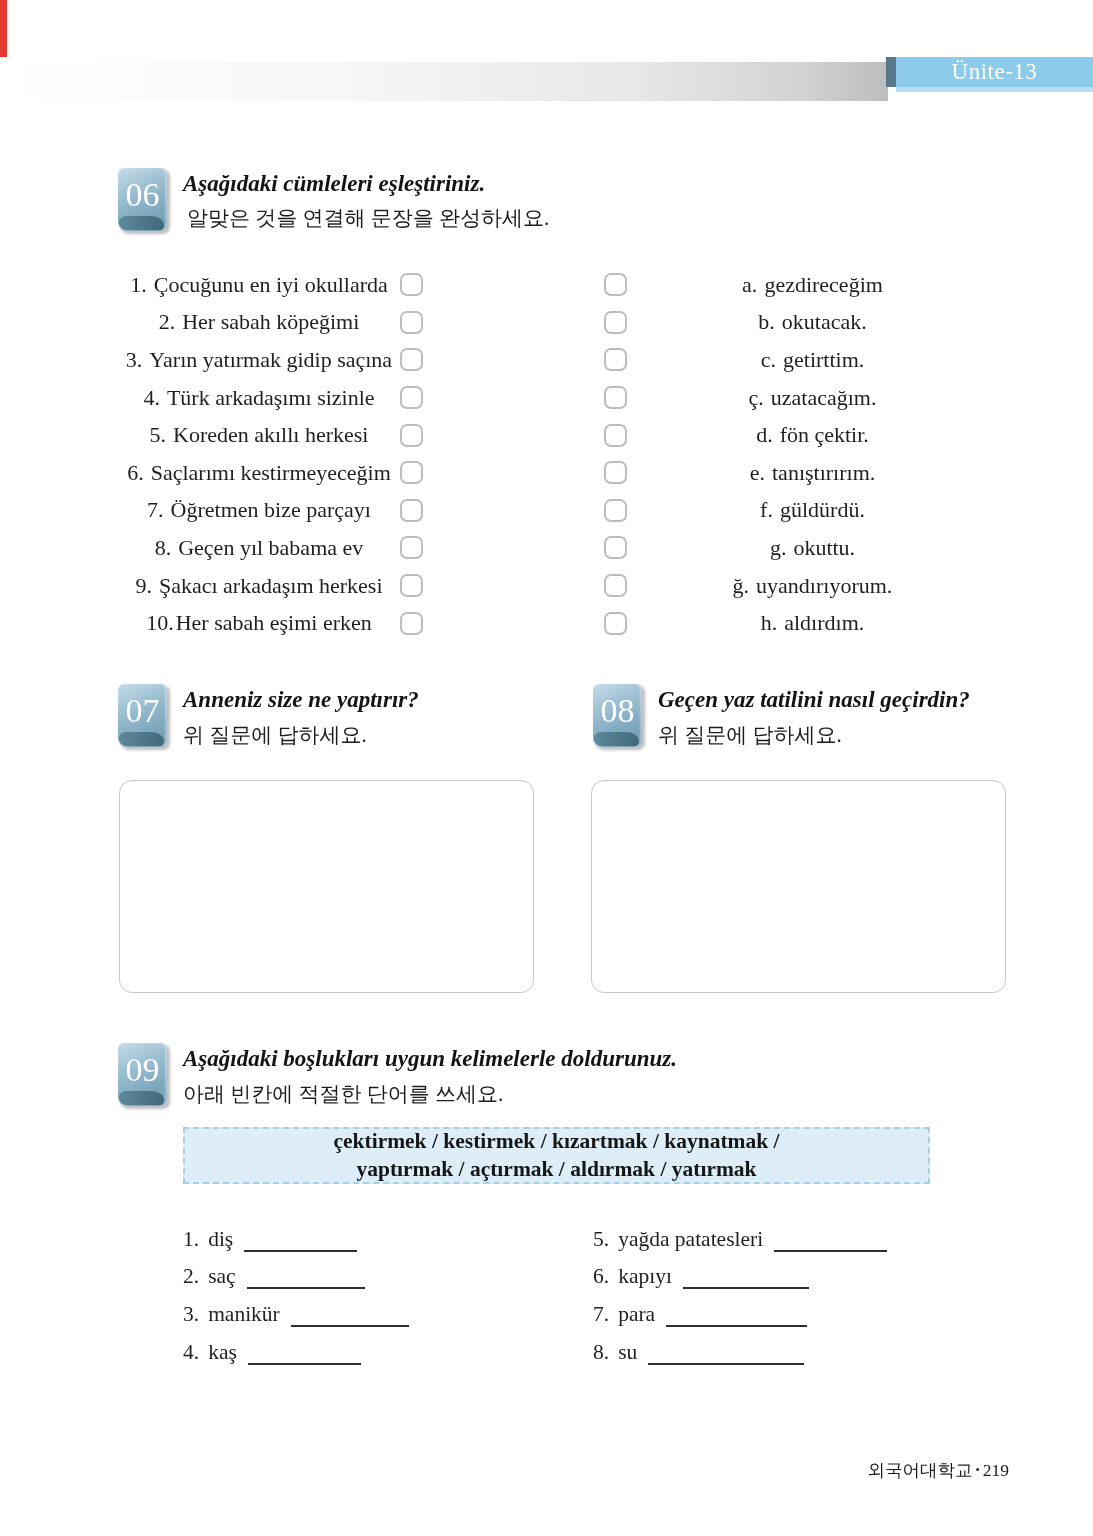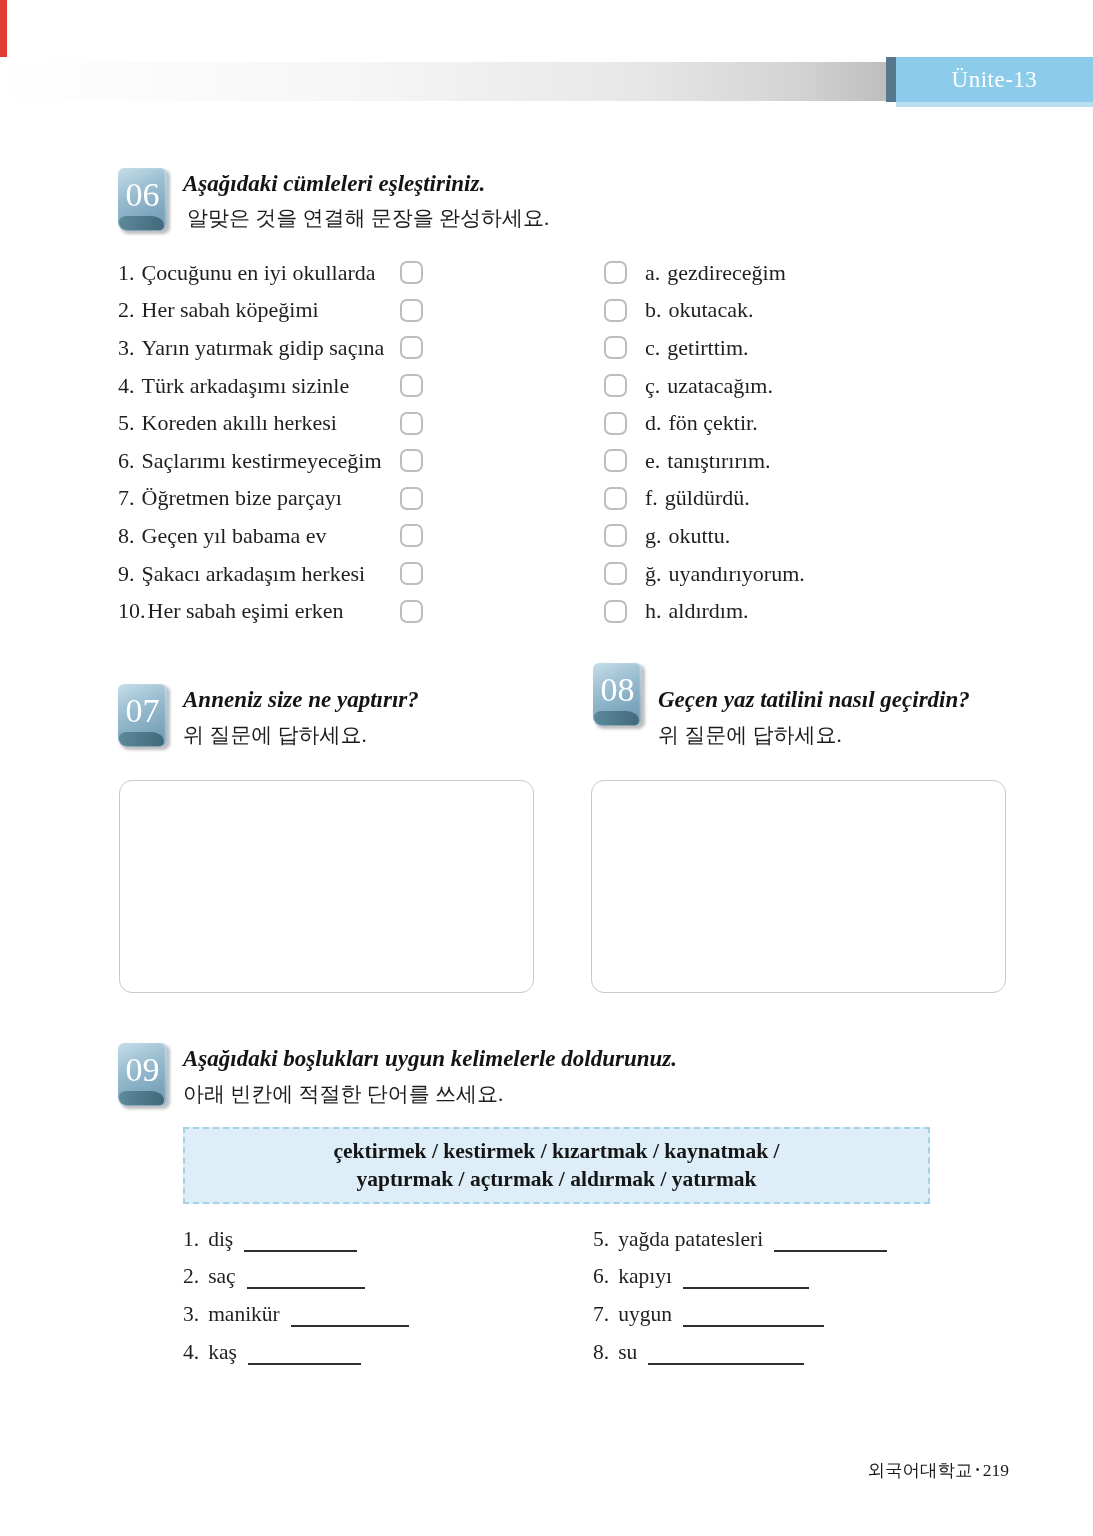--- a/index.html
+++ b/index.html
@@ -8,21 +8,21 @@
     font-family:"Liberation Serif", serif;color:#1f1f1f;overflow:hidden;
   }
   
   .red-strip{position:absolute;left:0;top:0;width:7px;height:57px;background:#e23c32;}
   
   .header-bar{
     position:absolute;left:0;top:62px;width:888px;height:39px;
     background:linear-gradient(to right,#ffffff 0%,#f6f6f6 40%,#e7e7e7 72%,#d3d3d3 90%,#bdbdbd 100%);
   }
   
-  .unit-tab{position:absolute;left:886px;top:57px;width:207px;height:45px;display:flex;justify-content:space-between;}
+  .unit-tab{position:absolute;left:886px;top:57px;width:207px;height:30px;display:flex;justify-content:space-between;}
   .unit-tab-edge{width:10px;background:#56778c;}
   .unit-tab-main{
     flex:1;background:#8ccbea;color:#ffffff;display:flex;align-items:center;justify-content:center;
     font-size:23px;letter-spacing:.5px;
   }
   .unit-tab-lip{position:absolute;left:10px;right:0;bottom:-5px;height:5px;background:#b7def1;}
   
   .badge{
     position:absolute;width:49px;height:63px;border-radius:6px 6px 7px 9px;
     background:linear-gradient(155deg,#c6dde9 0%,#9dc0d2 35%,#7fa8bf 70%,#7097ae 100%);
@@ -30,33 +30,33 @@
     color:#ffffff;text-align:center;font-size:34px;line-height:54px;
   }
   .badge::after{
     content:"";position:absolute;left:1px;right:3px;bottom:1px;height:14px;
     background:linear-gradient(100deg,#5d8a9b,#41687a);
     border-radius:10px 18px 6px 12px / 9px 14px 6px 11px;
   }
   .ex-title{position:absolute;font-weight:bold;font-size:23px;white-space:nowrap;color:#141414;font-style:italic;}
   .ex-sub{position:absolute;font-size:21px;white-space:nowrap;color:#1c1c1c;}
   
-  .match{position:absolute;left:118px;top:254px;width:862px;}
+  .match{position:absolute;left:118px;top:266px;width:862px;text-align:center;}
   .mrow{display:grid;grid-template-columns:282px 24px 180px 24px auto;align-items:center;height:37.6px;font-size:22px;}
   .mleft,.mright{white-space:nowrap;}
   .mright{margin-left:17px;}
   .mnum{display:inline-block;margin-right:7px;}
   .mbox{width:23px;height:23px;border:2px solid #bdbdbd;border-radius:7px;background:#fff;box-sizing:border-box;}
   
   .ansbox{position:absolute;top:780px;width:413px;height:211px;border:1.5px solid #c9c9c9;border-radius:13px;background:#fff;}
   .ansbox.left{left:119px;}
   .ansbox.right{left:591px;}
   
   .wordbank{
-    position:absolute;left:183px;top:1127px;width:747px;height:77px;box-sizing:border-box;
+    position:absolute;left:183px;top:1127px;width:747px;height:57px;box-sizing:border-box;
     background:#ddeef8;border:2px dashed #a5d0e6;
     display:flex;flex-direction:column;justify-content:center;gap:3px;
     text-align:center;font-weight:bold;font-size:21.5px;color:#161616;
   }
   
   .fill{position:absolute;top:1221px;}
   .fill.left-col{left:183px;}
   .fill.right-col{left:593px;}
   .frow{display:flex;align-items:flex-end;height:37.7px;padding-bottom:7px;box-sizing:border-box;font-size:21.5px;white-space:nowrap;}
   .fnum{margin-right:9px;}
@@ -158,21 +158,21 @@
     <div></div>
     <div class="mbox"></div>
     <div class="mright"><span class="mnum">h.</span><span>aldırdım.</span></div>
   </div>
 </div>
 
 <div class="badge" style="left:118px;top:684px;">07</div>
 <div class="ex-title" style="left:183px;top:687px;">Anneniz size ne yaptırır?</div>
 <div class="ex-sub" style="left:183px;top:721px;">위 질문에 답하세요.</div>
 
-<div class="badge" style="left:593px;top:663px;">08</div>
+<div class="badge" style="left:593px;top:684px;">08</div>
 <div class="ex-title" style="left:658px;top:687px;">Geçen yaz tatilini nasıl geçirdin?</div>
 <div class="ex-sub" style="left:658px;top:721px;">위 질문에 답하세요.</div>
 
 <div class="ansbox left"></div>
 <div class="ansbox right"></div>
 
 <div class="badge" style="left:118px;top:1043px;">09</div>
 <div class="ex-title" style="left:183px;top:1046px;">Aşağıdaki boşlukları uygun kelimelerle doldurunuz.</div>
 <div class="ex-sub" style="left:183px;top:1080px;">아래 빈칸에 적절한 단어를 쓰세요.</div>
 
@@ -210,21 +210,21 @@
       <span>yağda patatesleri</span>
       <span class="fblank"></span>
     </div>
   <div class="frow">
       <span class="fnum">6.</span>
       <span>kapıyı</span>
       <span class="fblank"></span>
     </div>
   <div class="frow">
       <span class="fnum">7.</span>
-      <span>uygun</span>
+      <span>para</span>
       <span class="fblank"></span>
     </div>
   <div class="frow">
       <span class="fnum">8.</span>
       <span>su</span>
       <span class="fblank"></span>
     </div>
 </div>
 
 <div class="footer">

